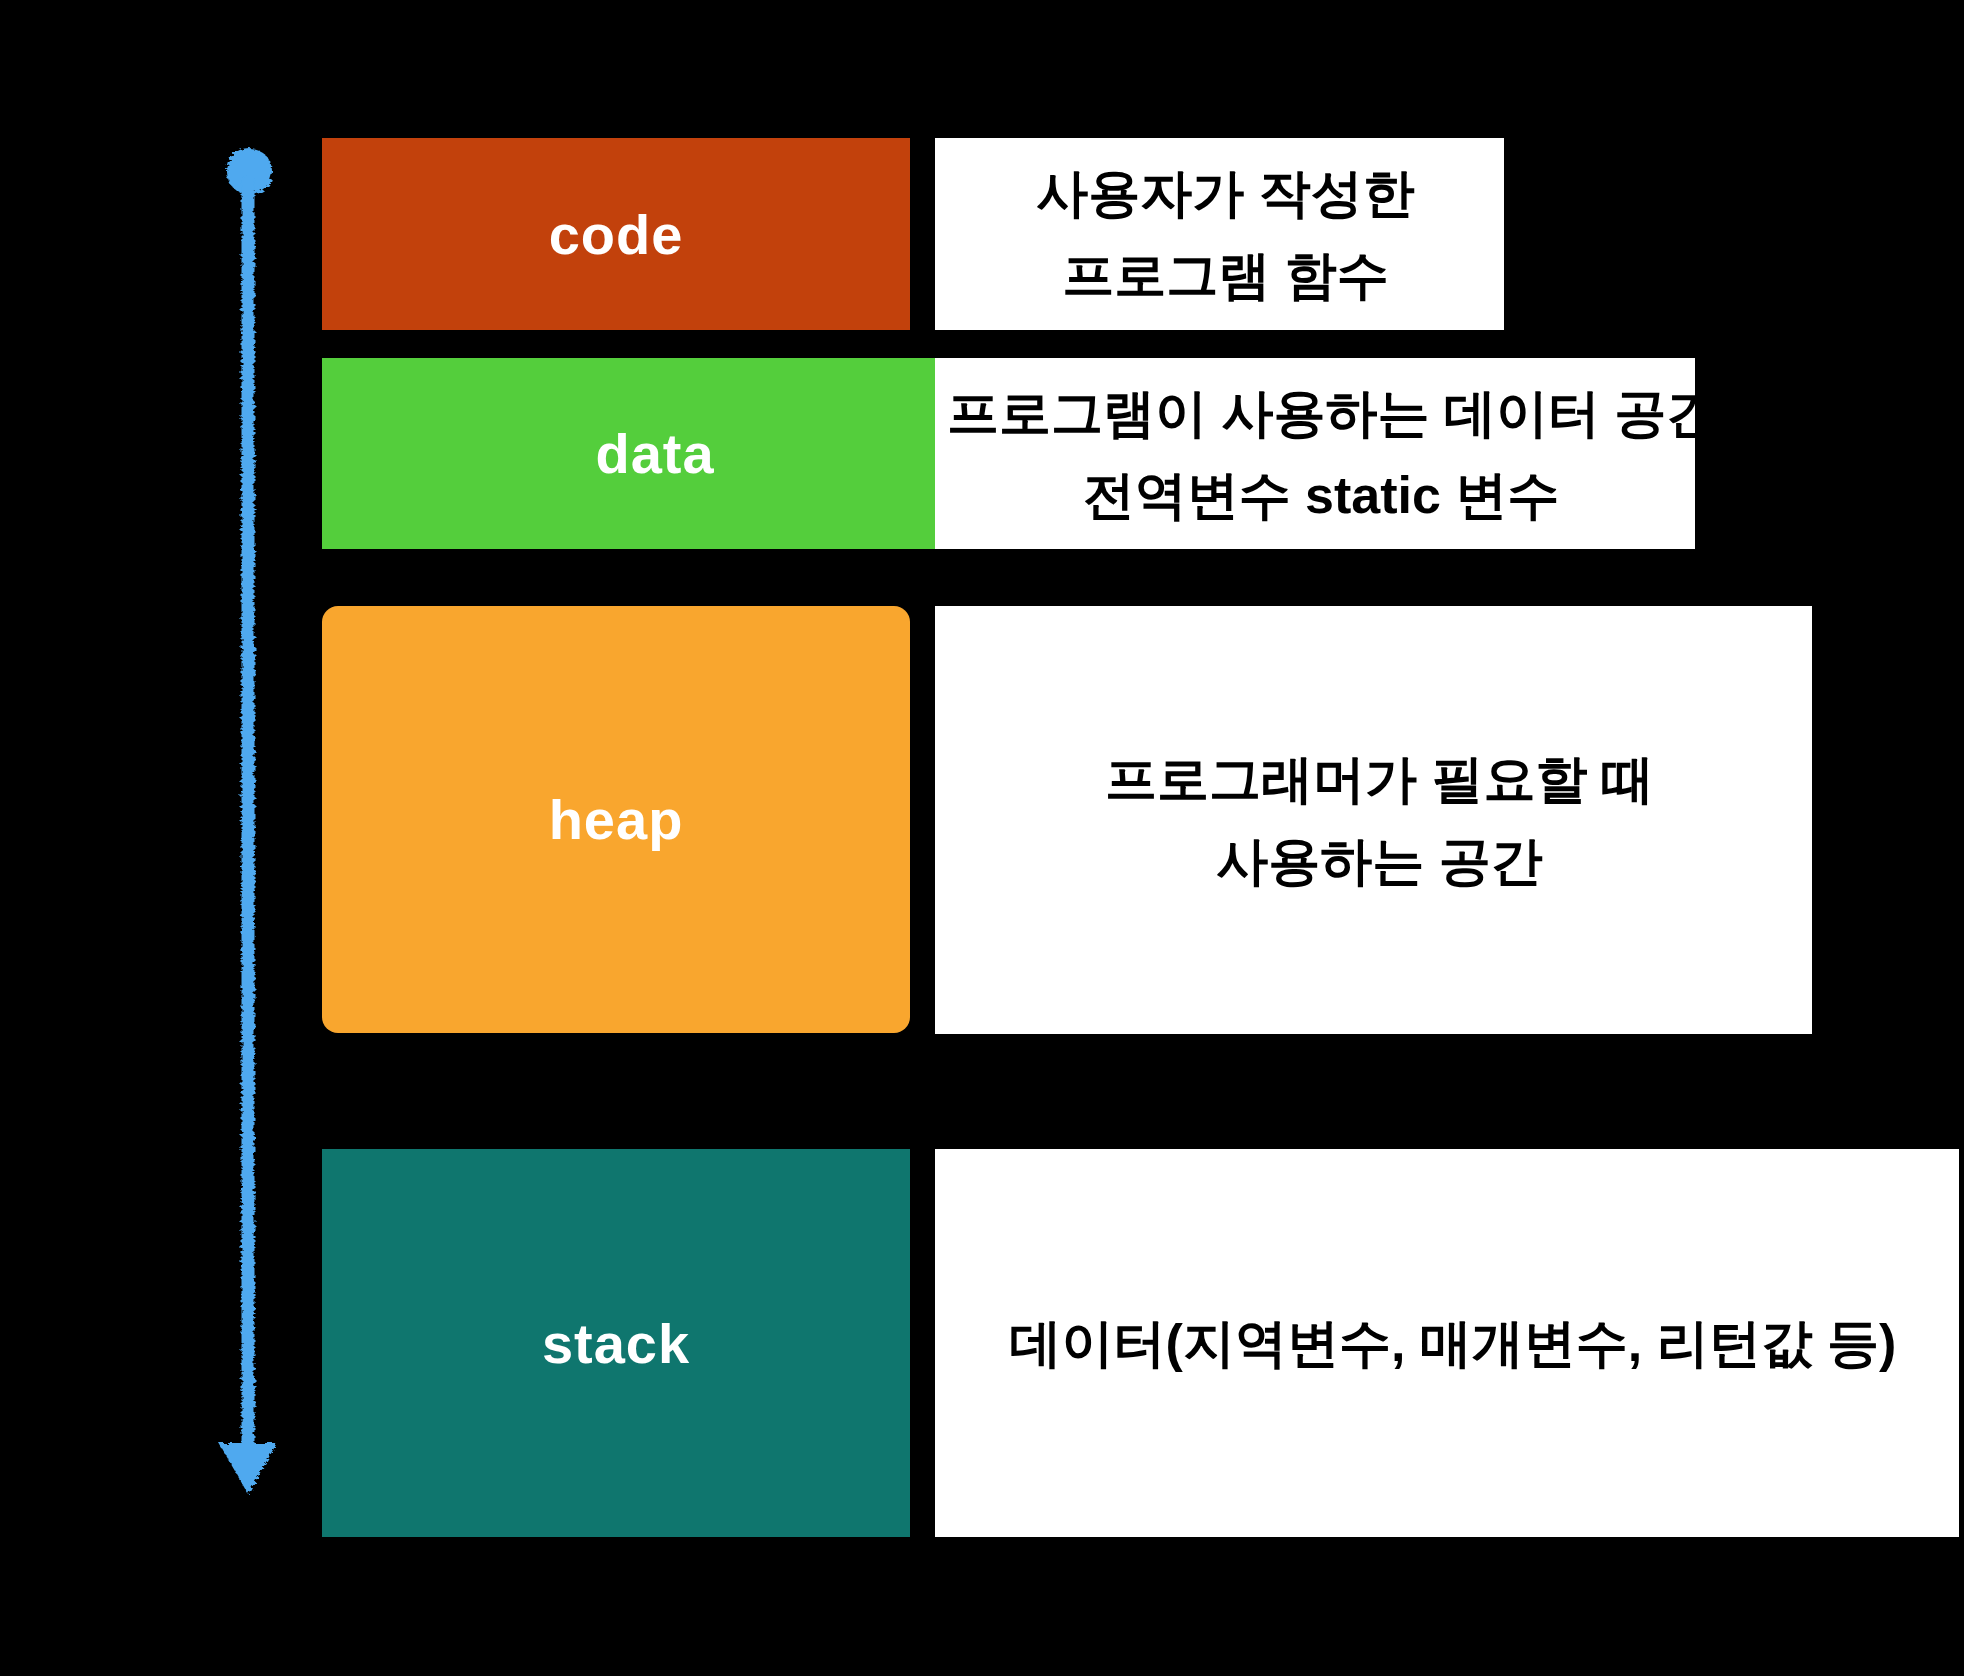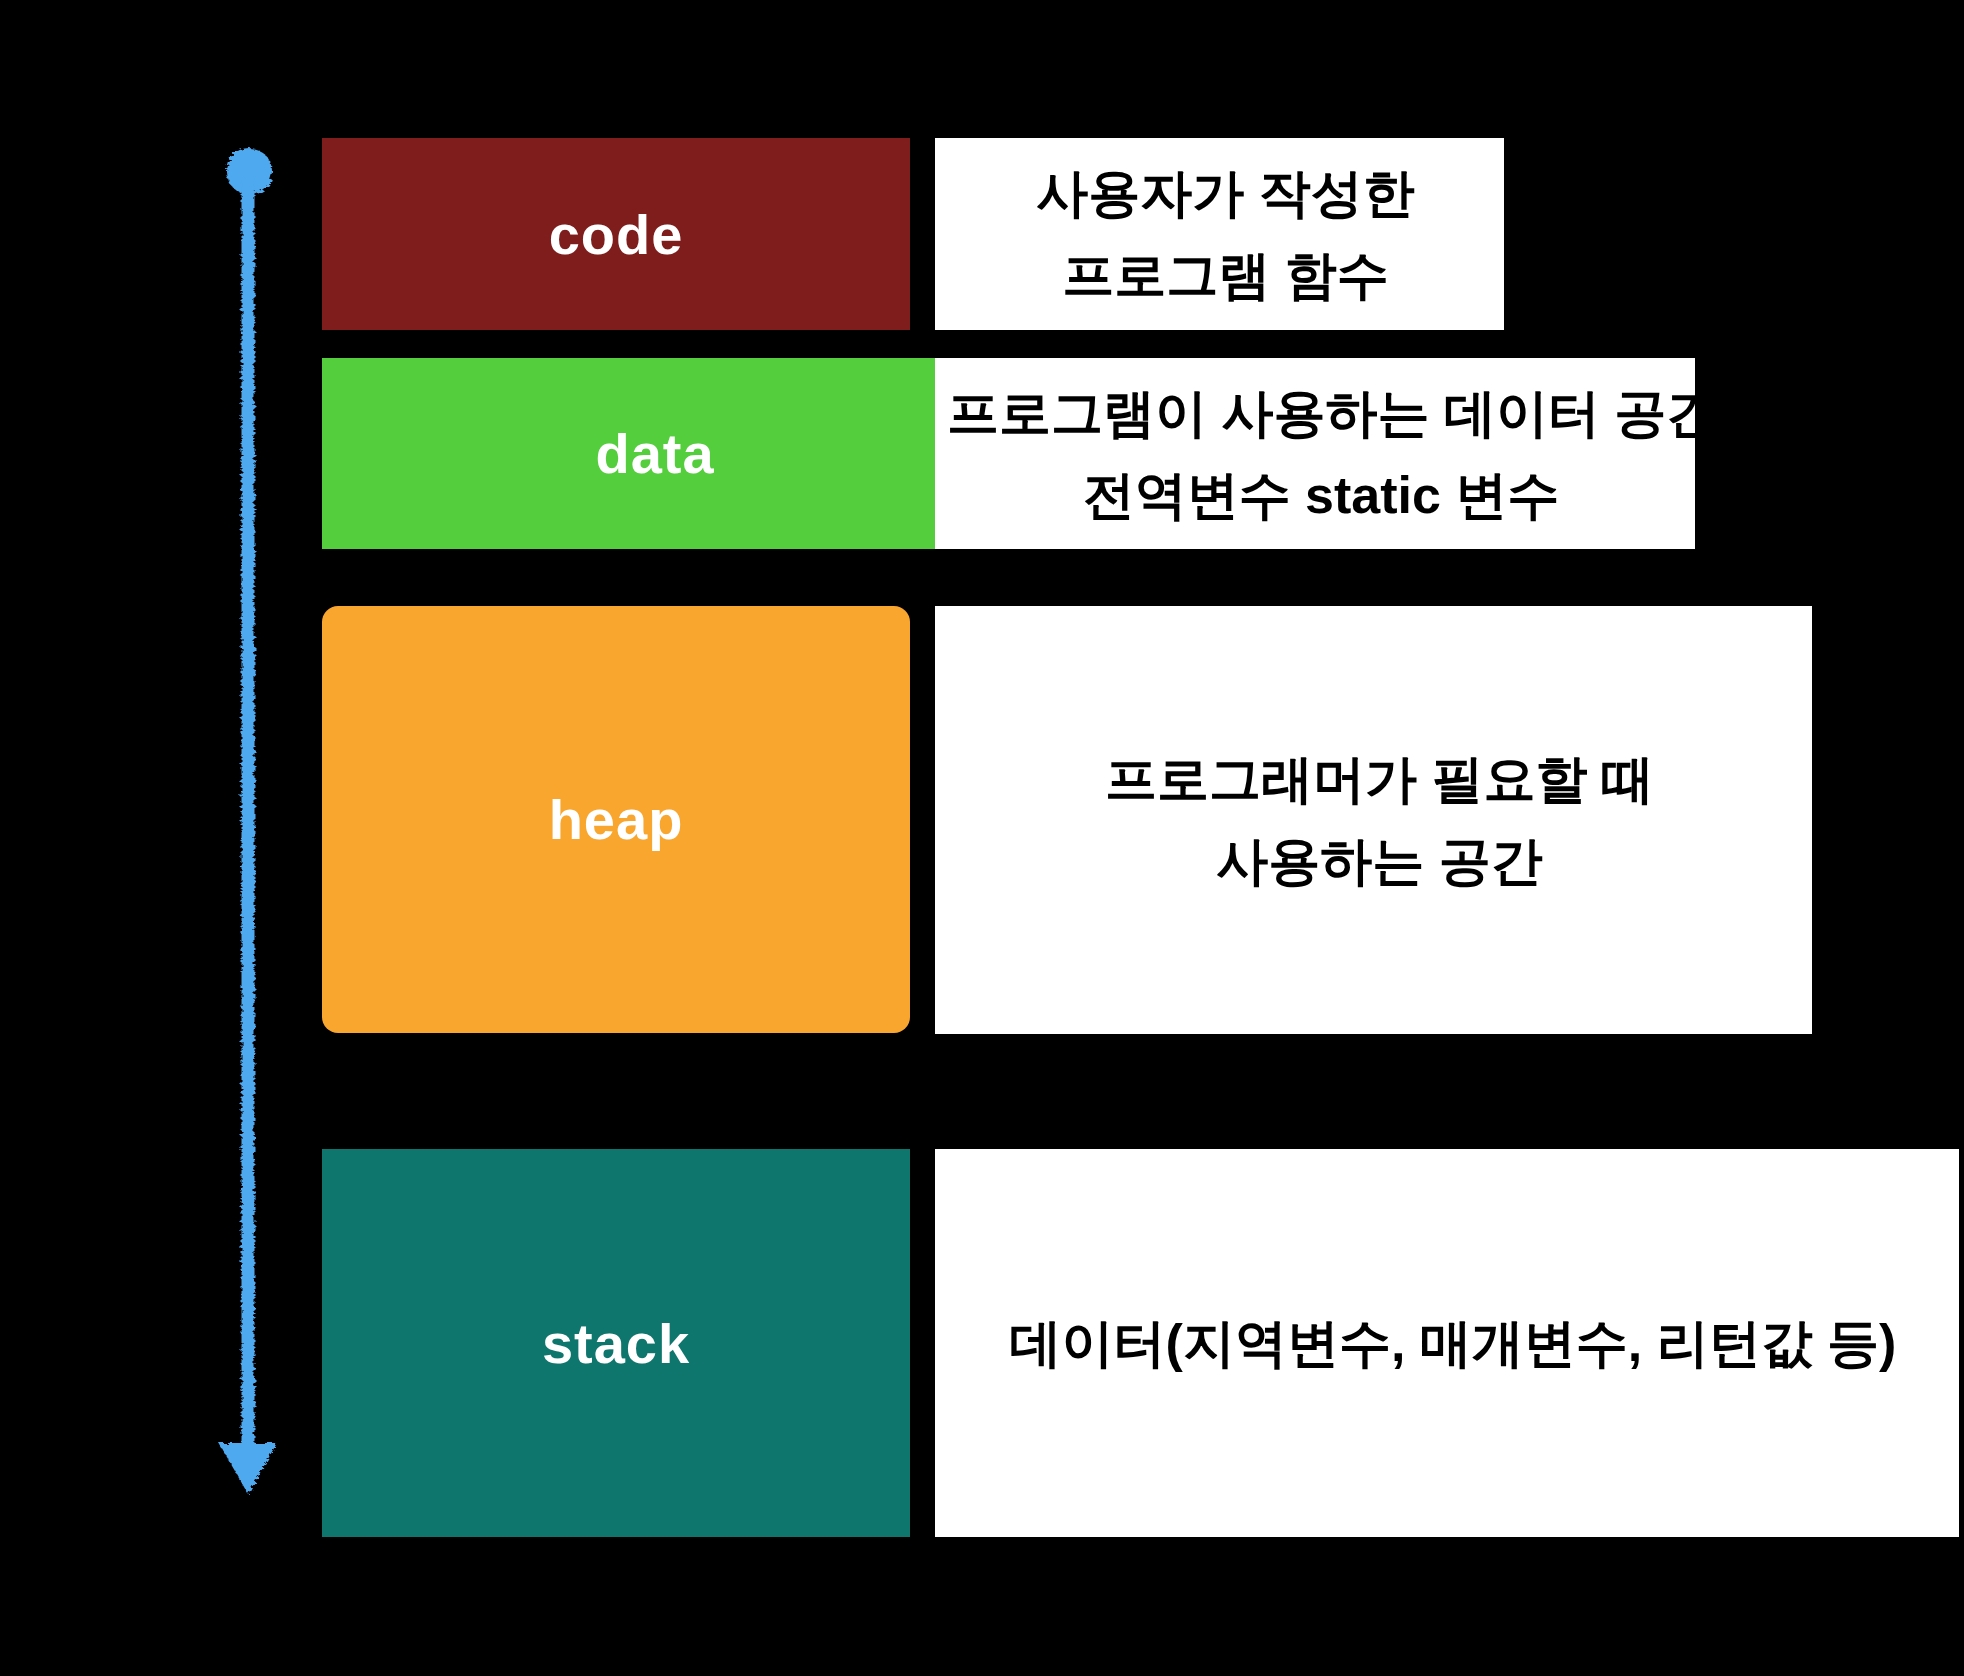--- a/index.html
+++ b/index.html
@@ -53,21 +53,21 @@
         <feDisplacementMap in="SourceGraphic" in2="n" scale="7"></feDisplacementMap>
       </filter>
     </defs>
     <g filter="url(#rough)">
       <circle cx="249" cy="171" r="23" fill="#4FA9EF"></circle>
       <line x1="248" y1="182" x2="248" y2="1448" stroke-width="13" stroke-linecap="round" stroke="#4FA9EF"></line>
       <polygon points="219,1443 277,1443 248,1494" fill="#4FA9EF"></polygon>
     </g>
   </svg>
 
-  <div id="code-color" class="color-box" style="background-color: #7f1d1d;">
+  <div id="code-color" class="color-box" style="background-color: #c2410c;">
     <span class="label">code</span>
   </div>
   <div id="code-desc" class="desc-box">
     <div class="desc-line">사용자가 작성한</div>
     <div class="desc-line">프로그램 함수</div>
   </div>
 
   <div id="data-color" class="color-box" style="background-color: rgb(84, 206, 60);">
     <span class="label">data</span>
   </div>

